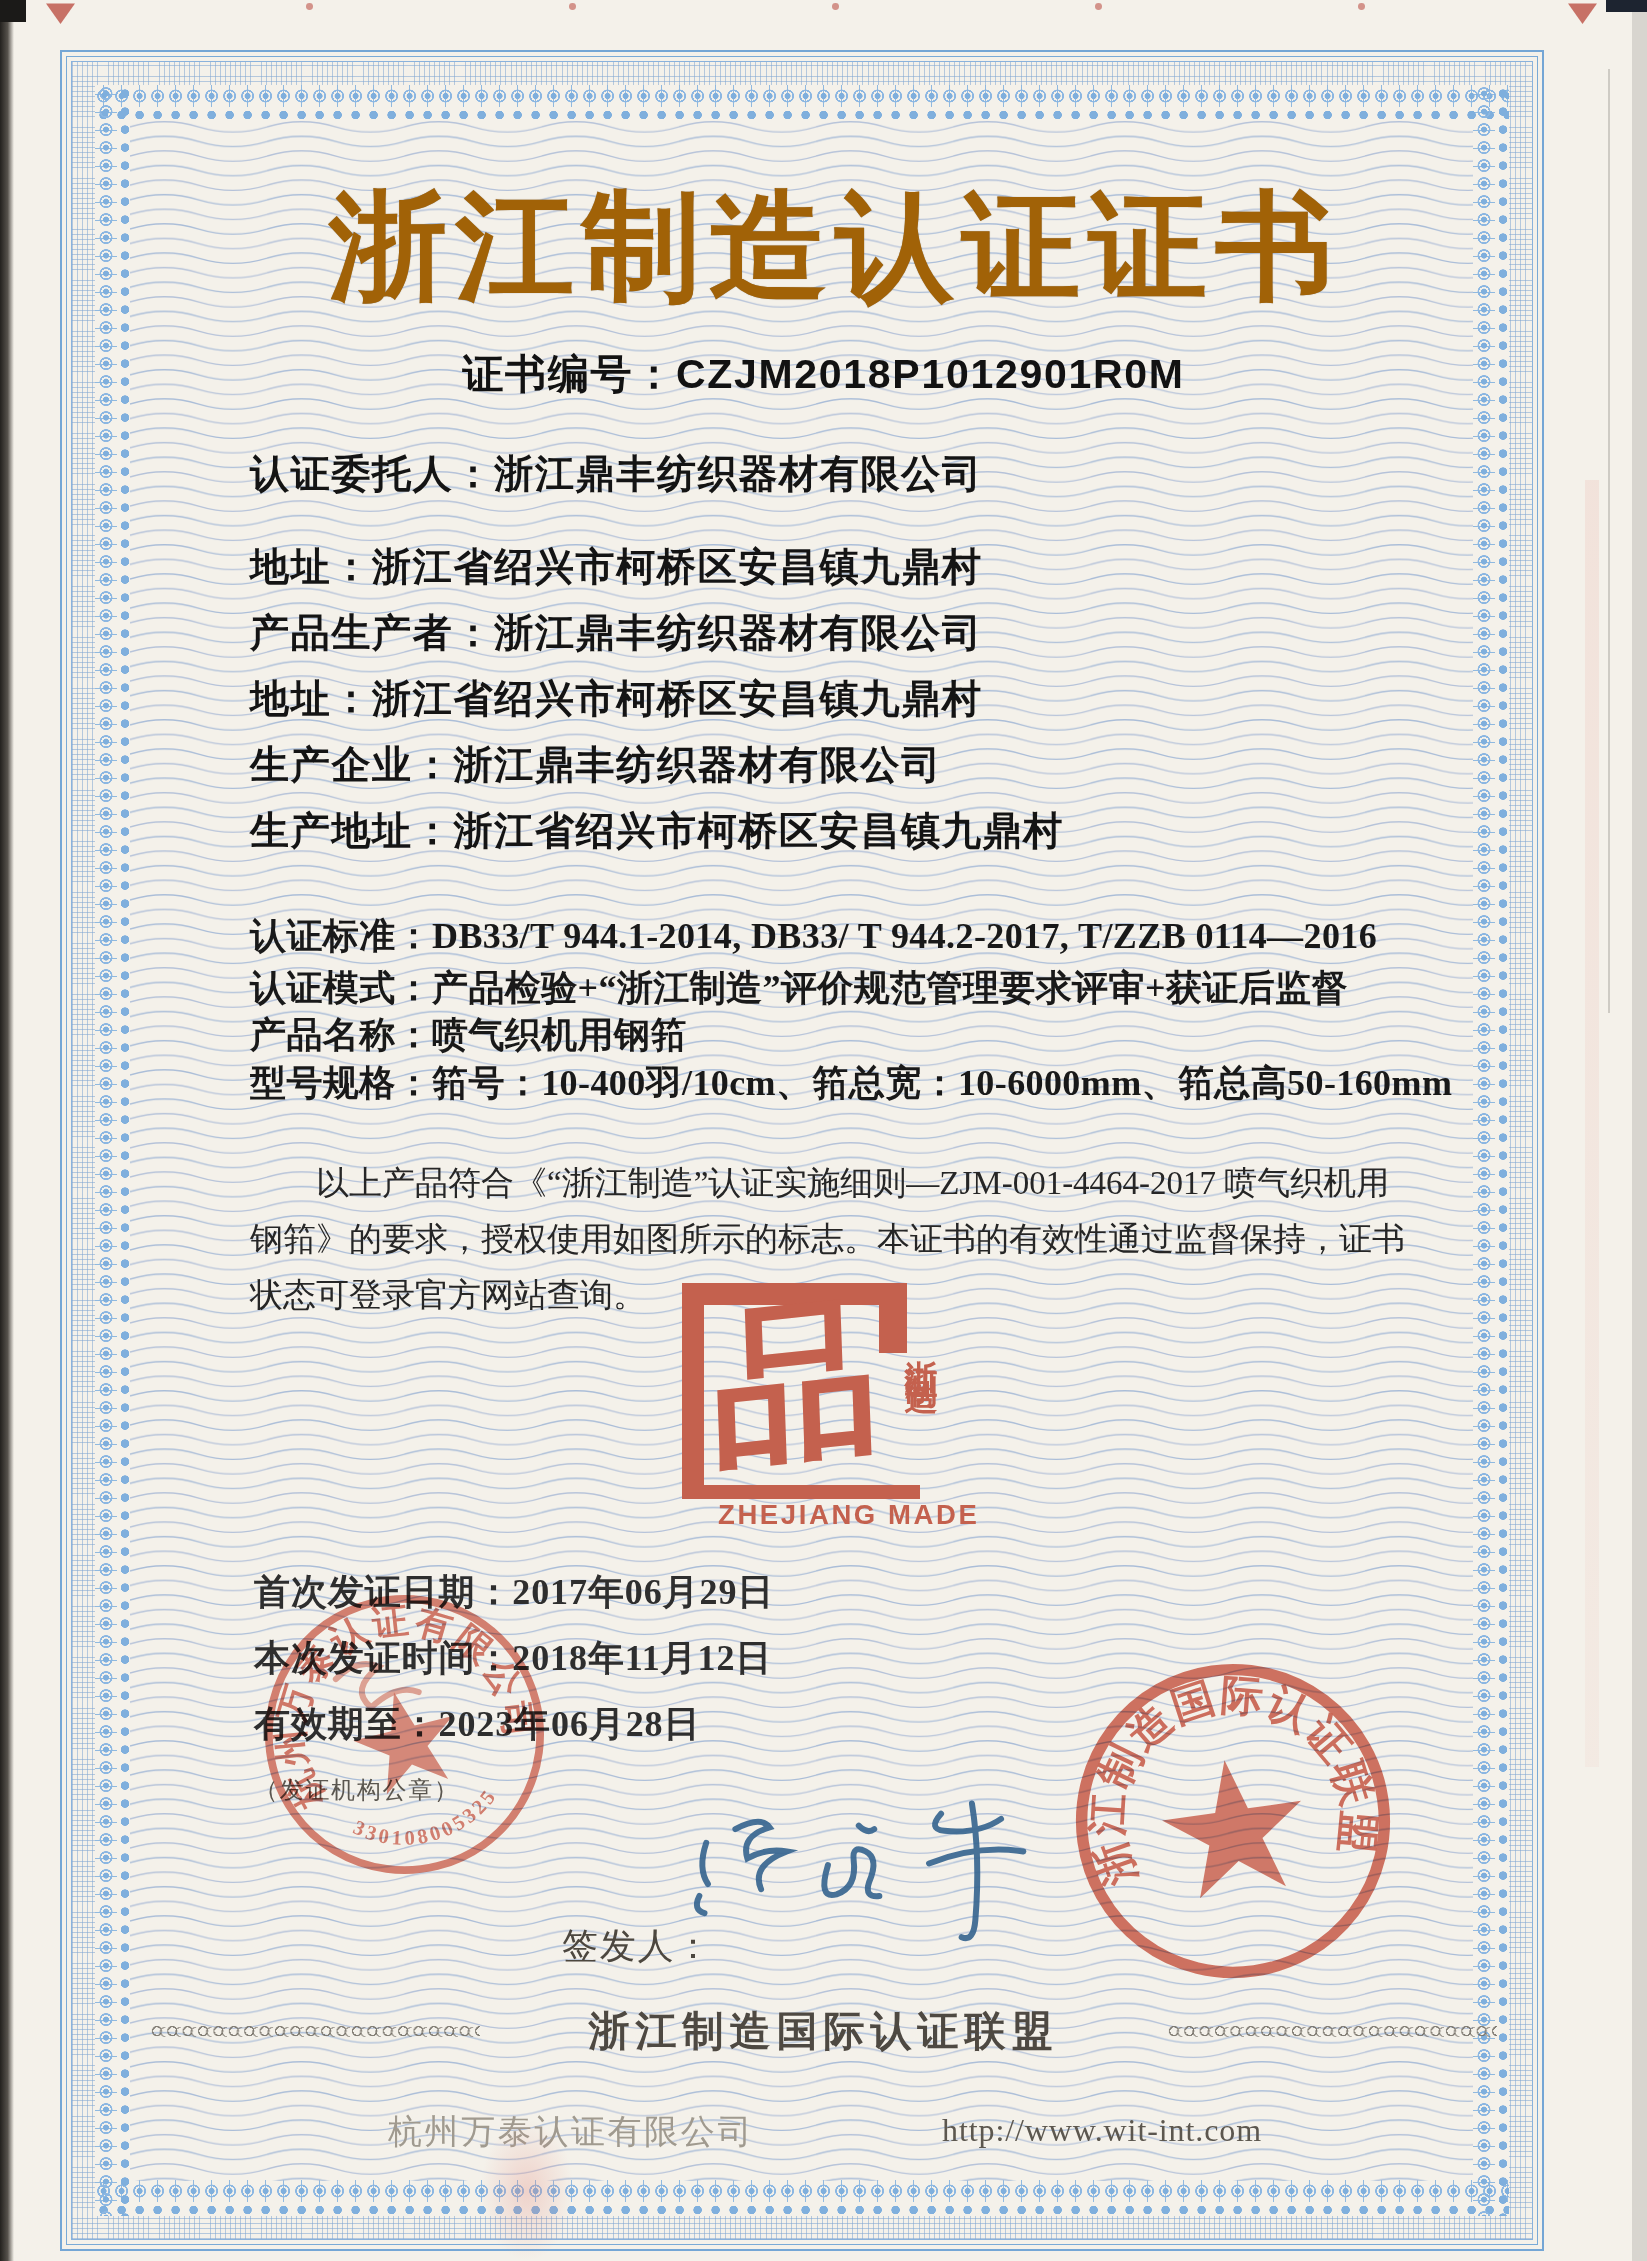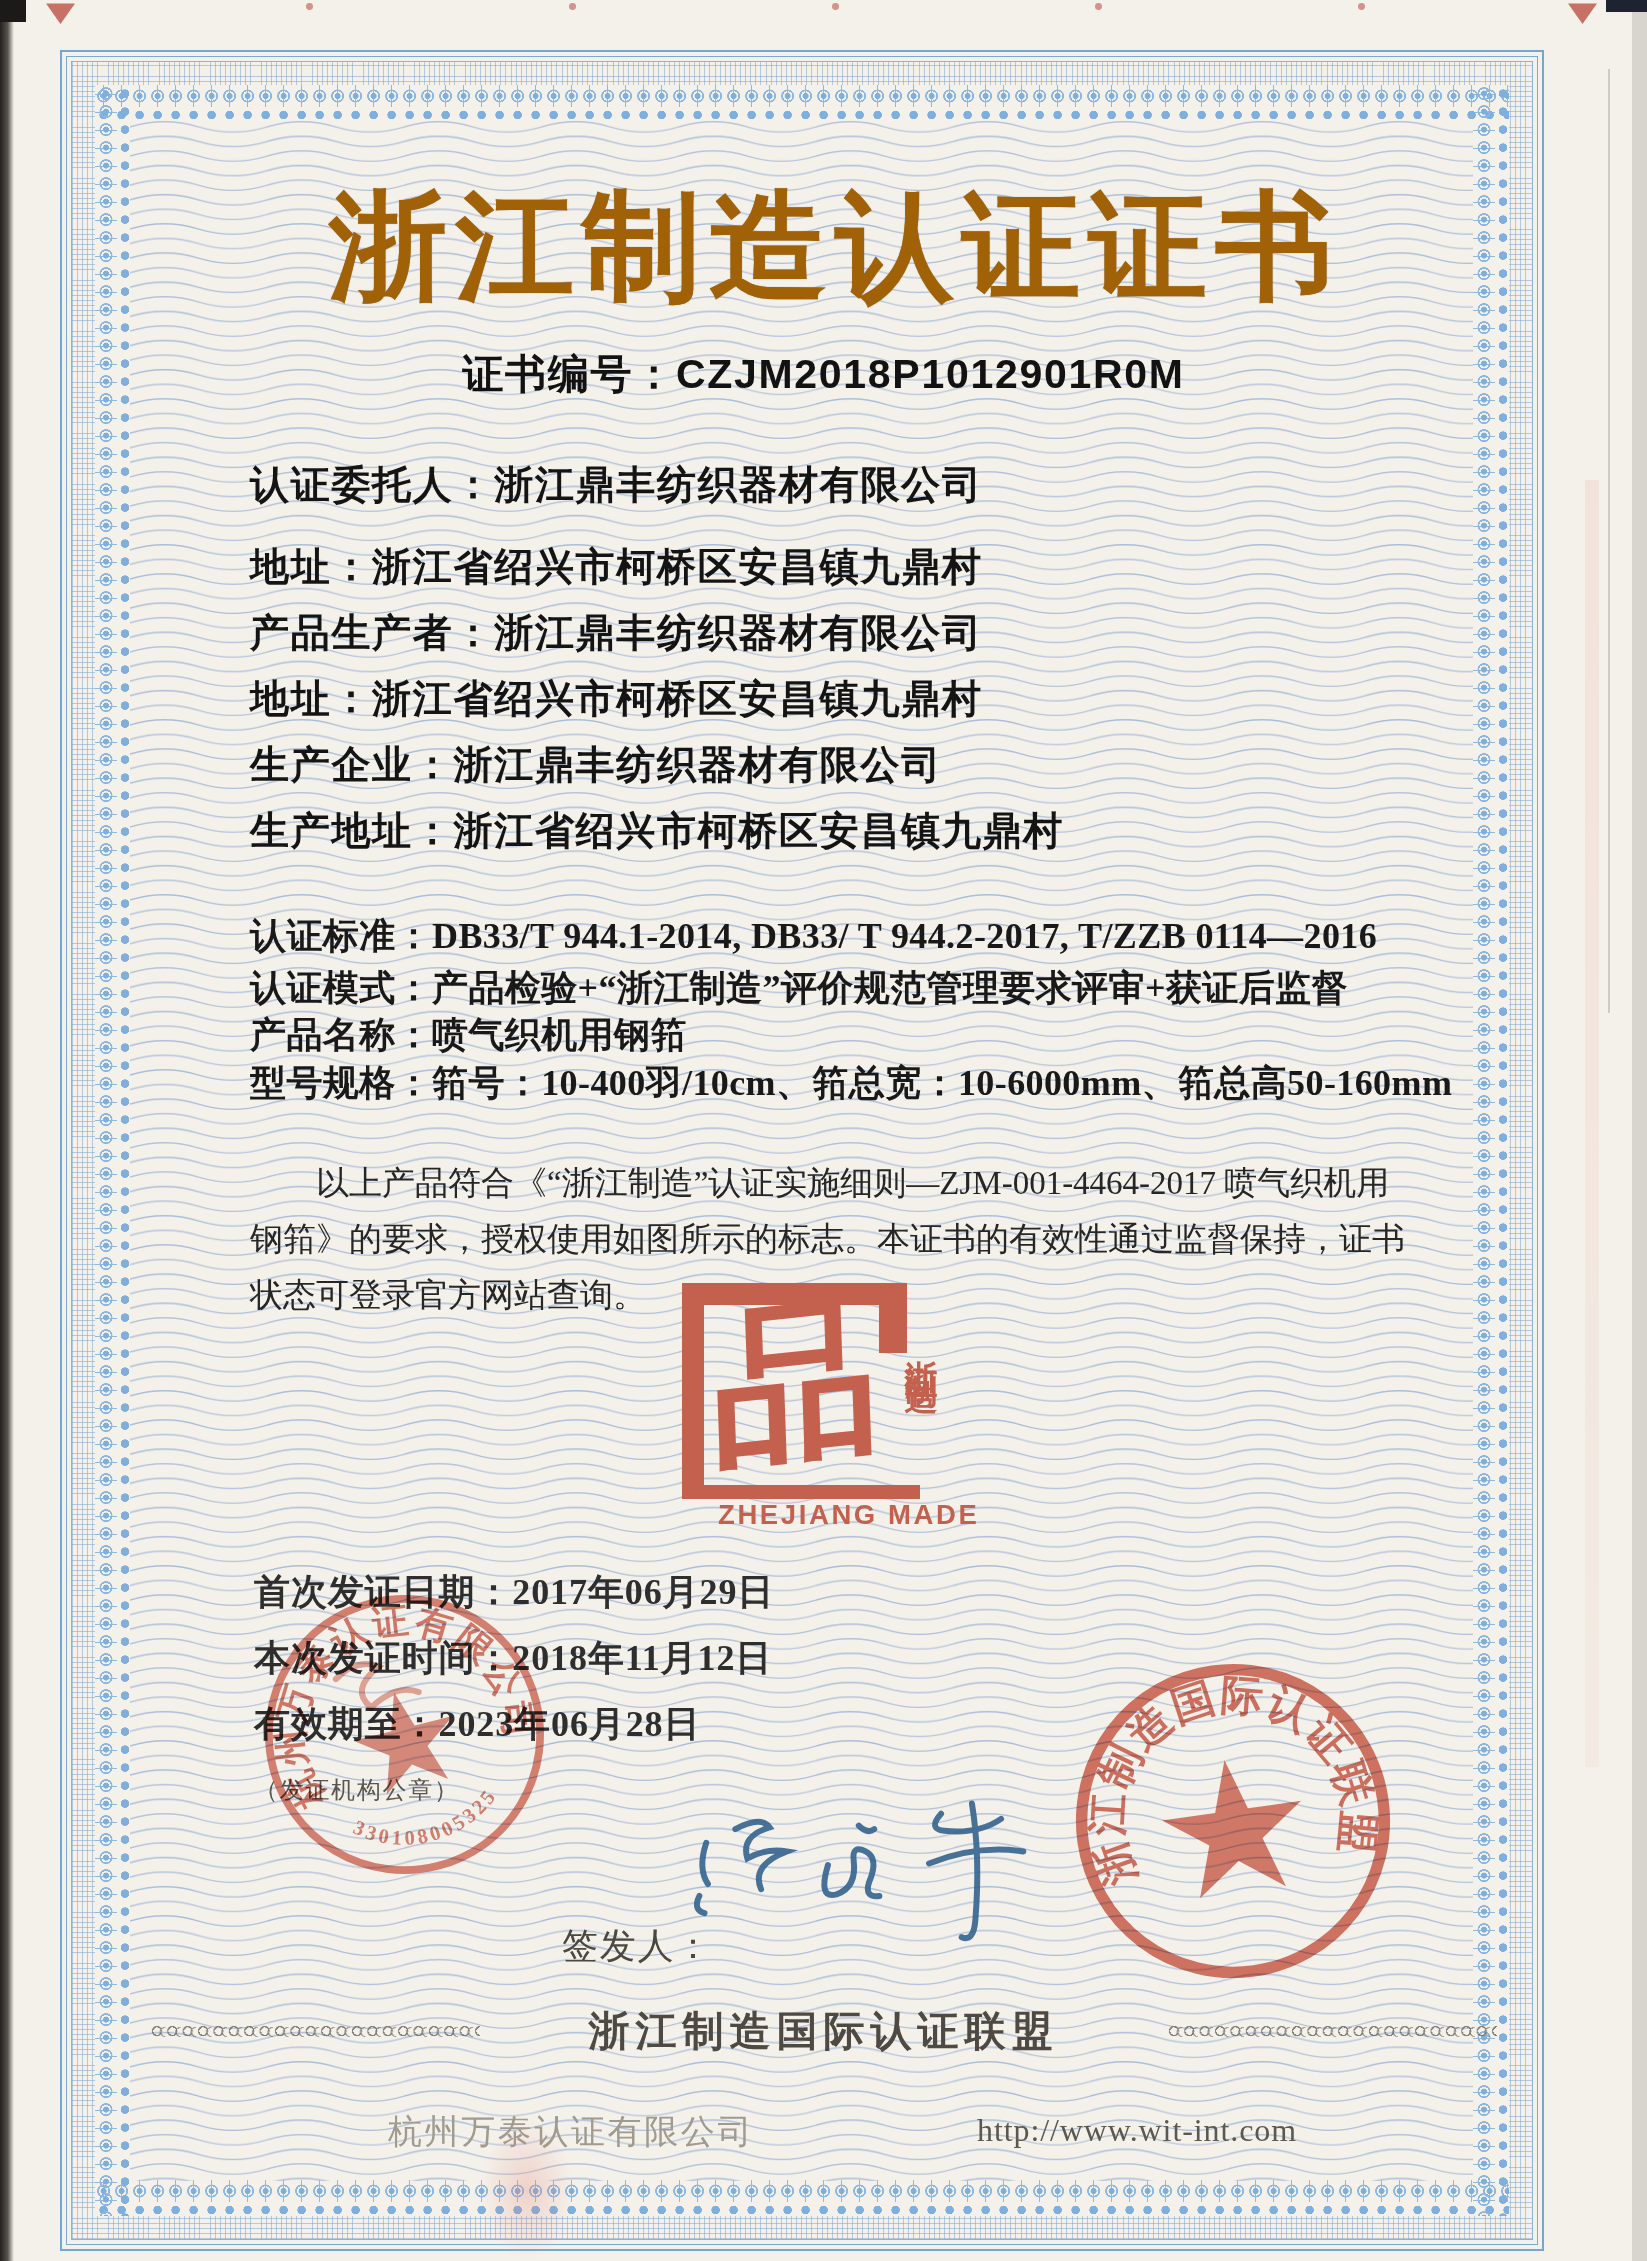--- a/index.html
+++ b/index.html
@@ -60,21 +60,21 @@
             font-family:"Liberation Serif",serif;font-weight:700;font-size:41px;
             letter-spacing:6px;color:#4e4942;}
   .scroll{top:2024px;height:14.6px;
           background-image:
             radial-gradient(circle at 6.9px 6.9px,transparent 3.6px,rgba(112,107,98,.85) 3.6px 4.8px,transparent 5.3px),
             radial-gradient(circle at 14.6px 7.7px,transparent 3.6px,rgba(112,107,98,.6) 3.6px 4.6px,transparent 5.1px);
           background-size:15.4px 14.6px;background-repeat:repeat-x;}
   .scroll-l{left:150px;width:330px;} .scroll-r{left:1167px;width:330px;}
   .org{left:388px;top:2109px;font-family:"Liberation Serif",serif;font-size:34px;
        letter-spacing:2.6px;color:#a09a8f;}
-  .url{left:977px;top:2112px;font-family:"Liberation Serif",serif;font-size:32px;
+  .url{left:942px;top:2112px;font-family:"Liberation Serif",serif;font-size:32px;
        letter-spacing:0.9px;color:#5c574f;}
 
   
   .logo{left:682px;top:1283px;width:266px;height:249px;}
   .lg{position:absolute;background:#c4614e;}
   .lg-top{left:0;top:0;width:225px;height:22px;}
   .lg-tab{left:197px;top:0;width:27.5px;height:70px;}
   .lg-left{left:0;top:0;width:22px;height:216px;}
   .lg-bot{left:0;top:202px;width:238px;height:13.7px;}
   .lg-char{position:absolute;left:29px;top:12px;font-family:"DejaVu Serif",serif;
@@ -126,21 +126,21 @@
         <path d="M0 8 Q 40 -4 80 8 T 160 8" fill="none" stroke="#b5c2d9" stroke-width="1.5"></path>
         <path d="M0 25 Q 40 13 80 25 T 160 25" fill="none" stroke="#aabdd8" stroke-width="1.5"></path>
       </pattern>
     </defs>
     <rect x="0" y="0" width="100%" height="100%" fill="url(#wv)"></rect>
   </svg>
 
   <div class="abs title">浙江制造认证证书</div>
   <div class="abs certno">证书编号：CZJM2018P1012901R0M</div>
 
-  <div class="abs infoline" style="top:458px;">认证委托人：浙江鼎丰纺织器材有限公司</div>
+  <div class="abs infoline" style="top:447px;">认证委托人：浙江鼎丰纺织器材有限公司</div>
   <div class="abs infoline" style="top:540px;">地址：浙江省绍兴市柯桥区安昌镇九鼎村</div>
   <div class="abs infoline" style="top:606px;">产品生产者：浙江鼎丰纺织器材有限公司</div>
   <div class="abs infoline" style="top:672px;">地址：浙江省绍兴市柯桥区安昌镇九鼎村</div>
   <div class="abs infoline" style="top:738px;">生产企业：浙江鼎丰纺织器材有限公司</div>
   <div class="abs infoline" style="top:804px;">生产地址：浙江省绍兴市柯桥区安昌镇九鼎村</div>
 
   <div class="abs specline" style="top:912px;">认证标准：DB33/T 944.1-2014, DB33/ T 944.2-2017, T/ZZB 0114—2016</div>
   <div class="abs specline" style="top:964px;">认证模式：产品检验+“浙江制造”评价规范管理要求评审+获证后监督</div>
   <div class="abs specline" style="top:1011px;">产品名称：喷气织机用钢筘</div>
   <div class="abs specline" style="top:1059px;">型号规格：筘号：10-400羽/10cm、筘总宽：10-6000mm、筘总高50-160mm</div>

